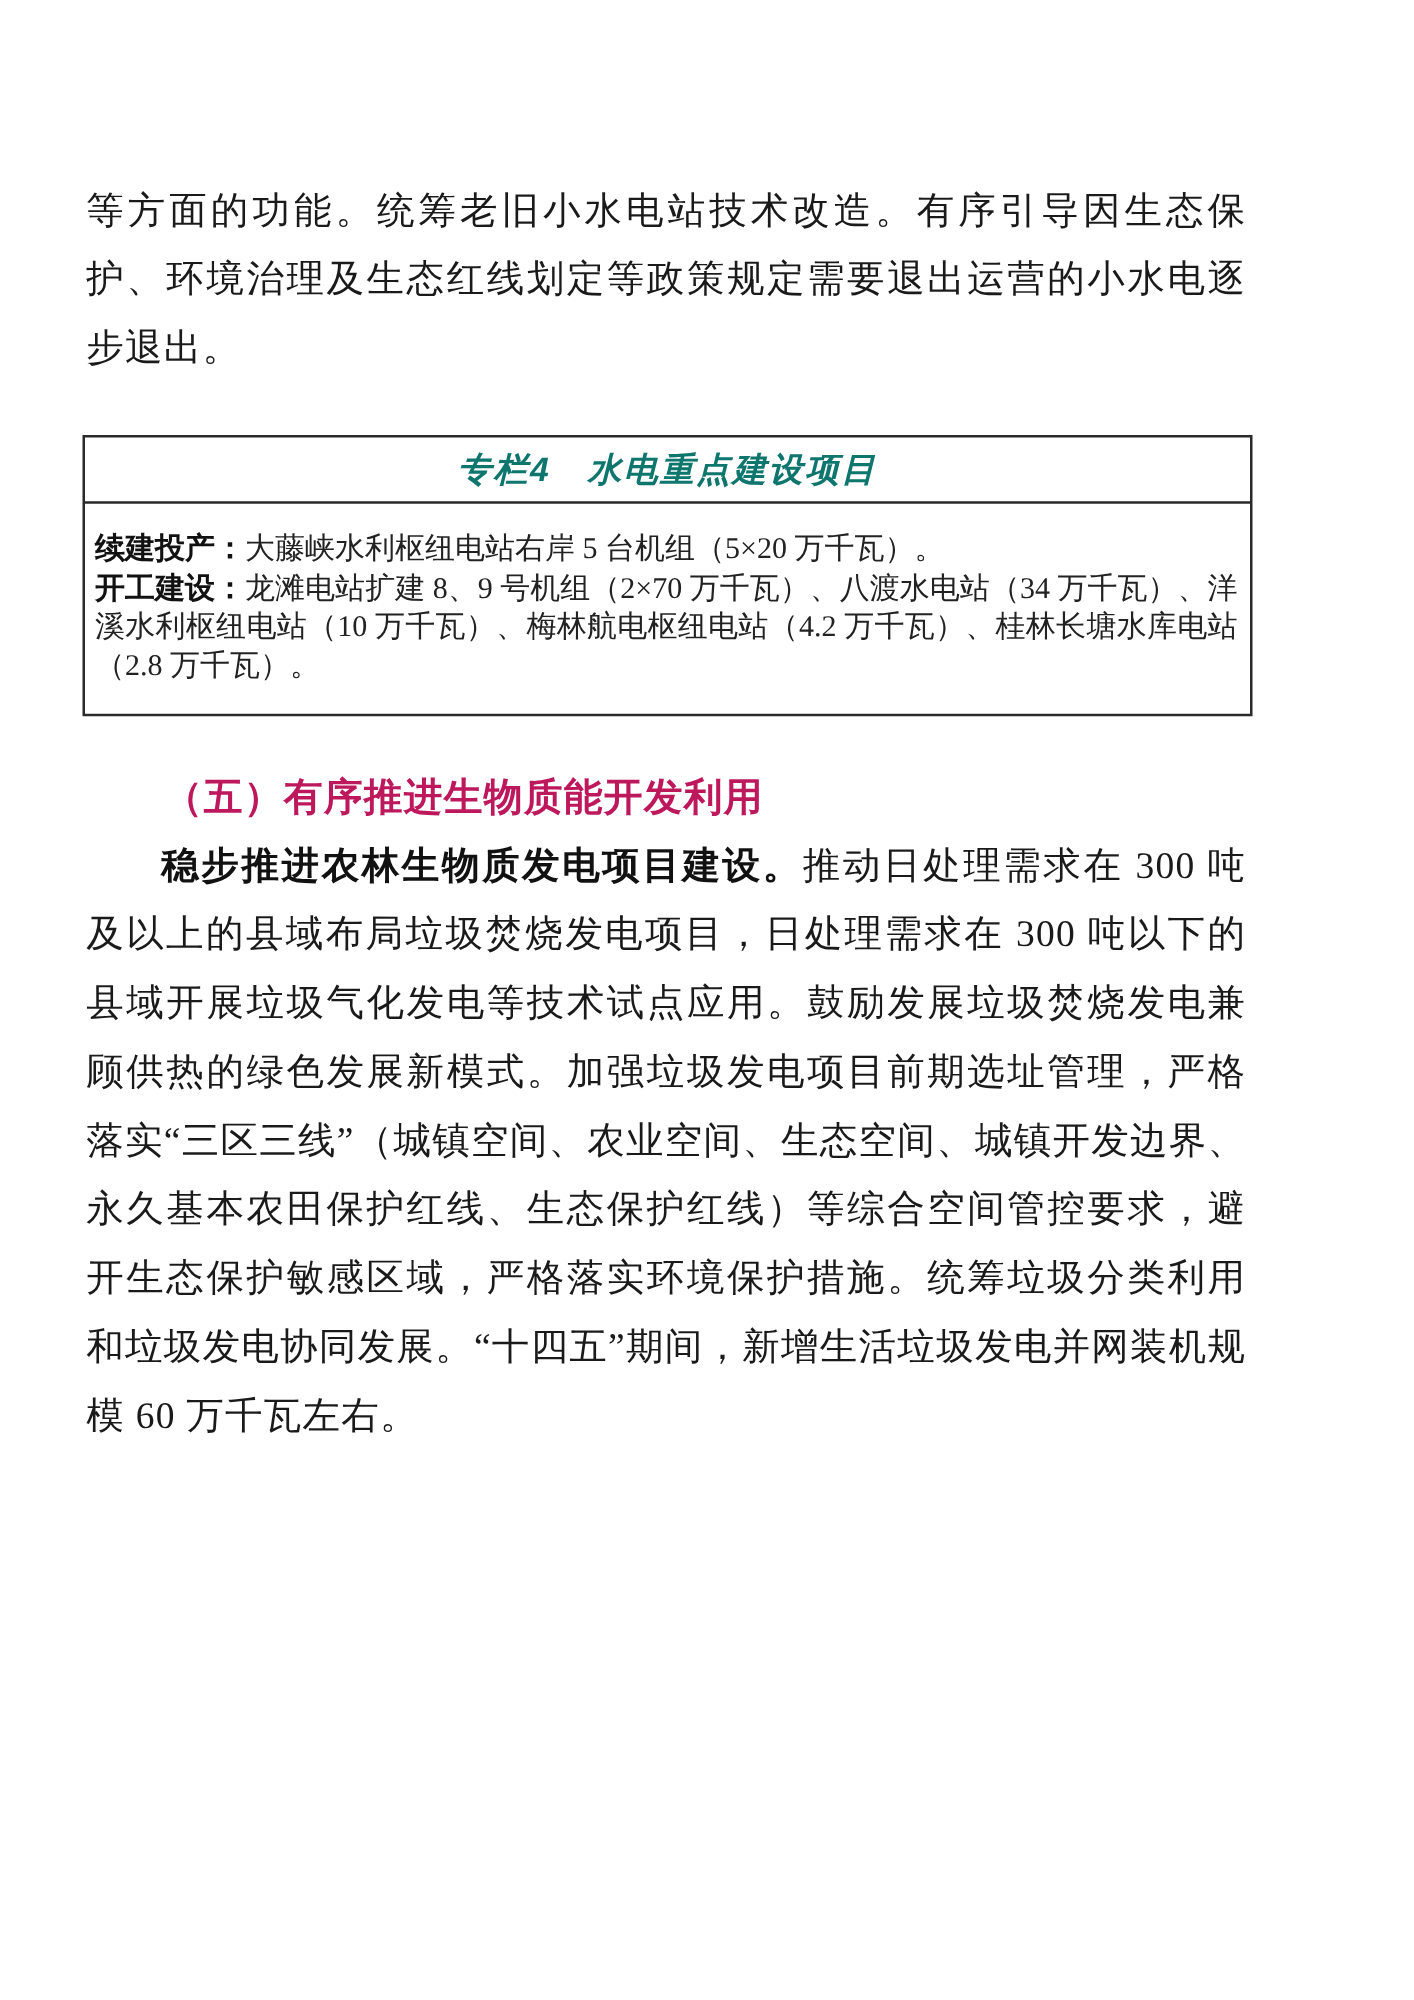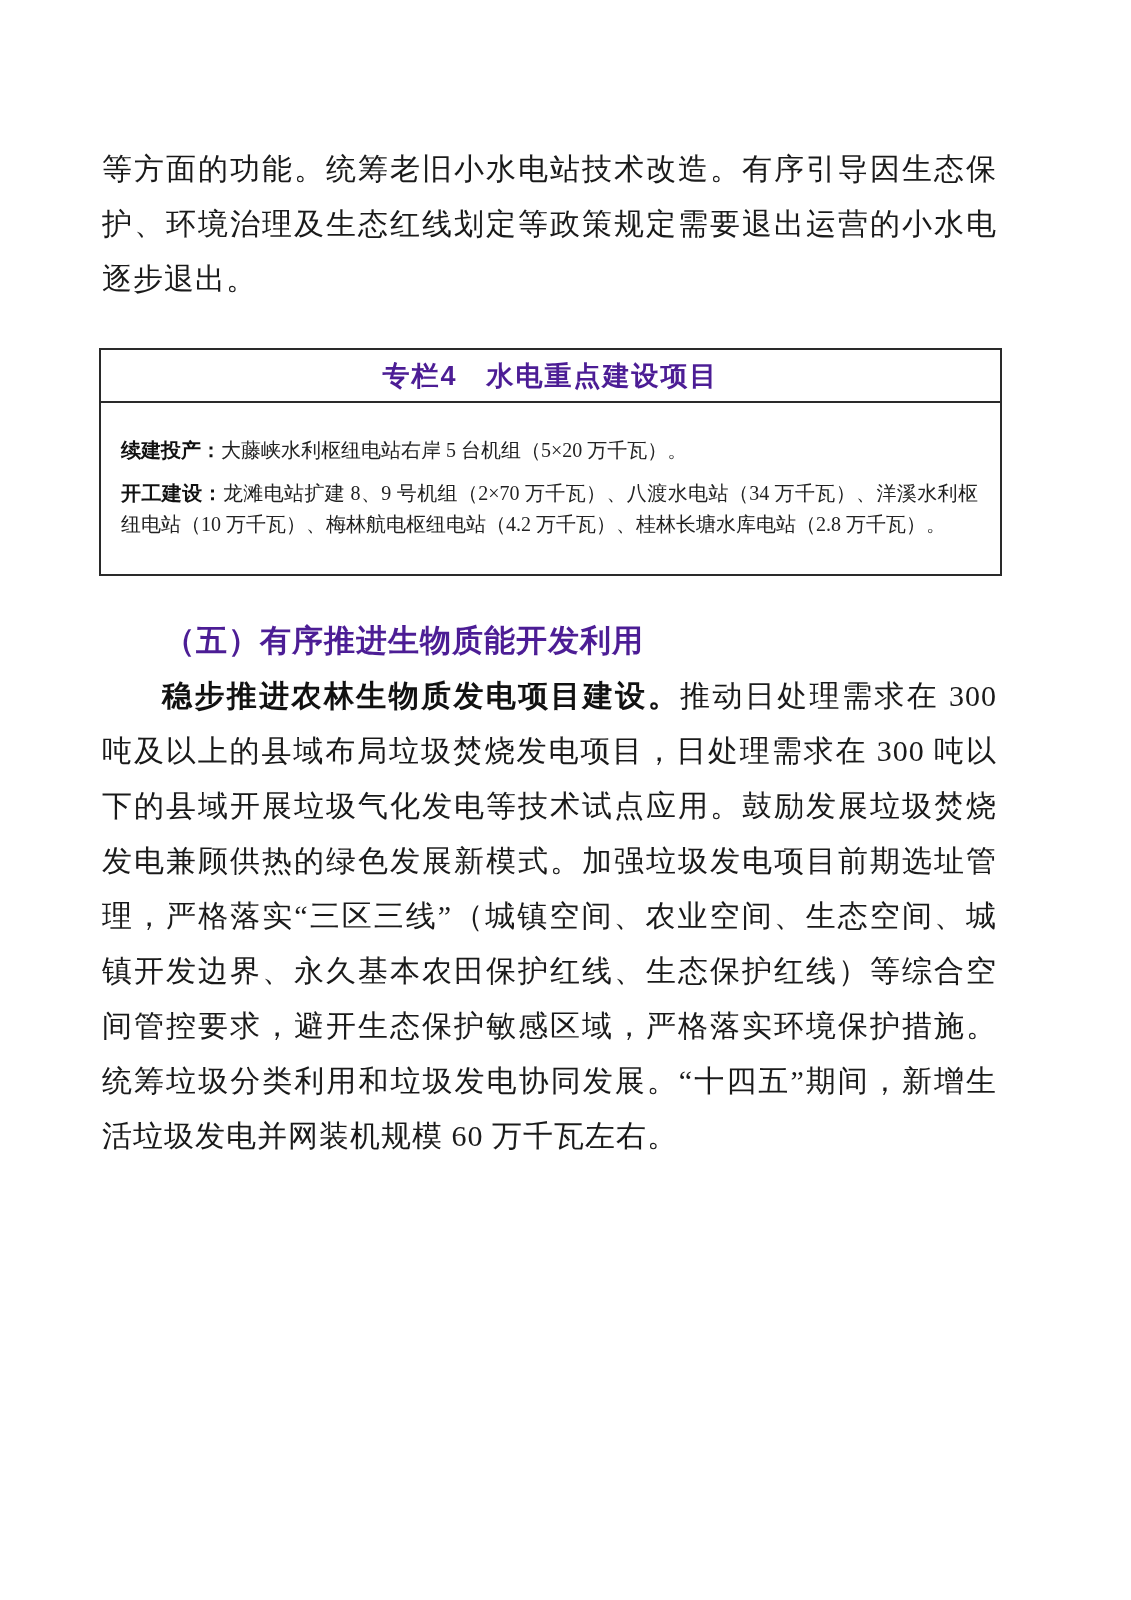--- a/index.html
+++ b/index.html
@@ -6,21 +6,21 @@
     margin: 0;
     padding: 0;
     background: #ffffff;
   }
   .page {
     position: relative;
     width: 1131px;
     height: 1160px;
     background: #ffffff;
     box-sizing: border-box;
-    padding: 141px 134px 0 102px;
+    padding: 141px 134px 0 69px;
     font-family: "Liberation Serif", "DejaVu Serif", serif;
     color: #1a1a1a;
     overflow: hidden;
   }
   .body-para {
     margin: 0;
     font-size: 30px;
     line-height: 55px;
     text-align: justify;
     text-justify: inter-character;
@@ -38,48 +38,49 @@
   .project-box-header {
     border-bottom: 2px solid #2a2a2a;
     height: 51px;
     display: flex;
     align-items: center;
     justify-content: center;
     font-family: "Liberation Sans", "DejaVu Sans", sans-serif;
     font-weight: bold;
     font-size: 27px;
     letter-spacing: 2px;
-    color: #4c1d95;
+    color: #0f766e;
+    font-style: italic;
   }
   .project-box-body {
     padding: 20px 10px 22px 8px;
   }
   .box-item {
-    margin: 12px;
-    font-size: 20px;
+    margin: 0;
+    font-size: 24px;
     line-height: 31px;
     text-align: justify;
     text-justify: inter-character;
     color: #222;
   }
   .box-label {
     font-family: "Liberation Sans", "DejaVu Sans", sans-serif;
     font-weight: bold;
     color: #111;
   }
   
   .section-heading {
     margin: 37px 0 0 0;
     font-size: 31px;
     line-height: 55px;
     font-weight: bold;
     text-indent: 2em;
     text-align: justify;
     letter-spacing: 1px;
-    color: #4c1d95;
+    color: #be185d;
   }
   
   .lead {
     font-family: "Liberation Sans", "DejaVu Sans", sans-serif;
     font-weight: bold;
     color: #111;
   }
   
   .page-number {
     margin: 20px 0 0 0;

